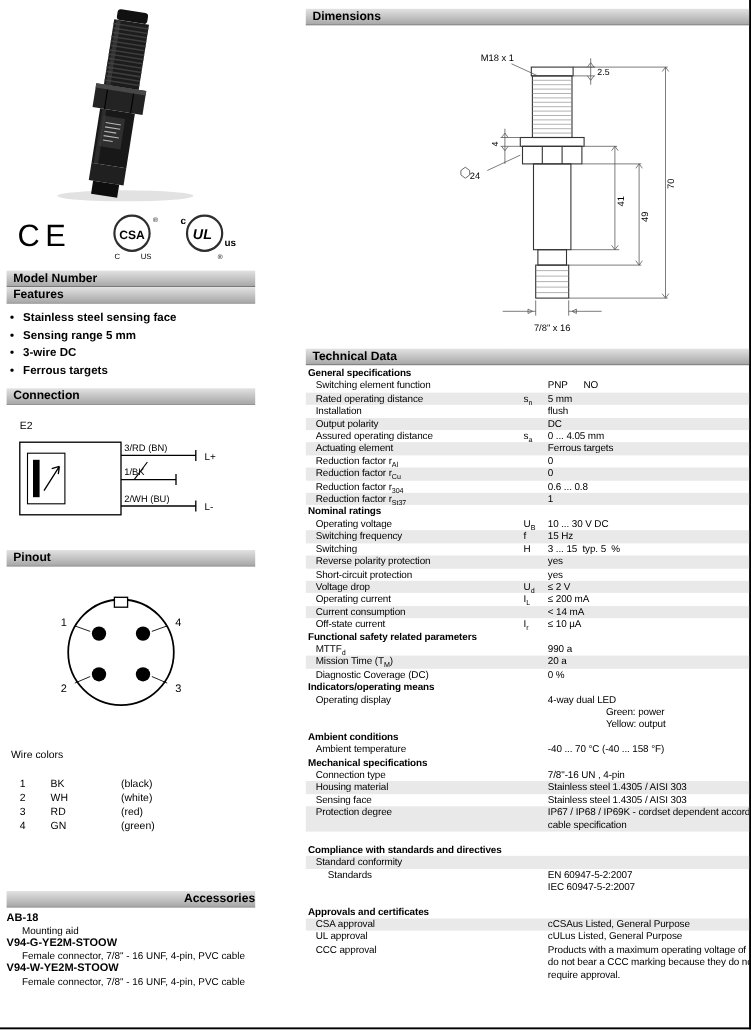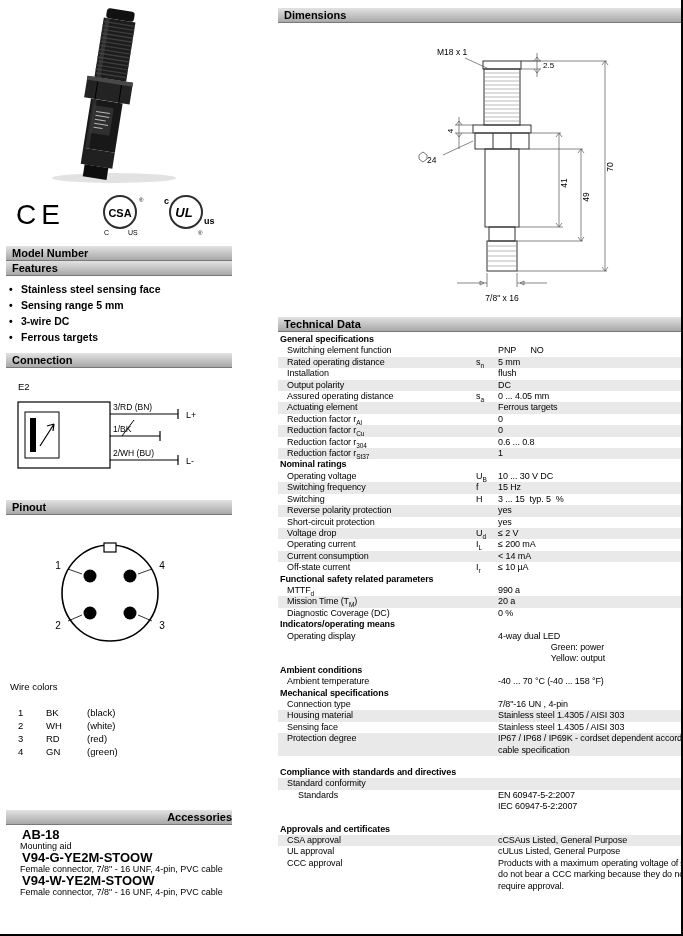--- a/index.html
+++ b/index.html
@@ -18,25 +18,25 @@
   .feat-list{padding:5px 0 8px 0;}
   .feat{display:flex;font-size:10.5px;font-weight:bold;line-height:16px;}
   .feat .bullet{width:12px;padding-left:3px;flex:none;}
   .conn-svg{display:block;margin:8px 0 0 4px;}
   .pin-bar{margin-top:12px;}
   .pin-svg{display:block;margin:6px 0 0 6px;}
   .wc-title{font-size:9.5px;margin:10px 0 14px 4px;}
   .wcrow{display:flex;font-size:9.5px;line-height:13px;}
   .wcrow span{flex:none;}
   .wc-pin{width:40px;padding-left:12px;box-sizing:border-box;}
-  .wc-code{width:41px;}
+  .wc-code{width:64px;}
   .wc-name{}
   .acc-bar{margin-top:52px;text-align:right;}
   .acc-list{padding-top:4px;}
-  .acc-name{font-size:13px;font-weight:bold;line-height:12px;margin-left:16px;}
+  .acc-name{font-size:10px;font-weight:bold;line-height:12px;}
   .acc-desc{font-size:9px;line-height:11px;margin-left:14px;}
   
   .dim-wrap{height:288px;}
   .dim-svg{display:block;margin:2px auto 0 auto;}
   .tech-bar{margin-top:4px;}
   .tech-table{margin-top:2px;}
   .trow{display:flex;font-size:9px;line-height:11.4px;min-height:11.4px;letter-spacing:-0.1px;}
   .trow.shade{background:#e9e9e9;}
   .trow.sec{font-weight:bold;}
   .trow.gap{margin-top:11px;}

